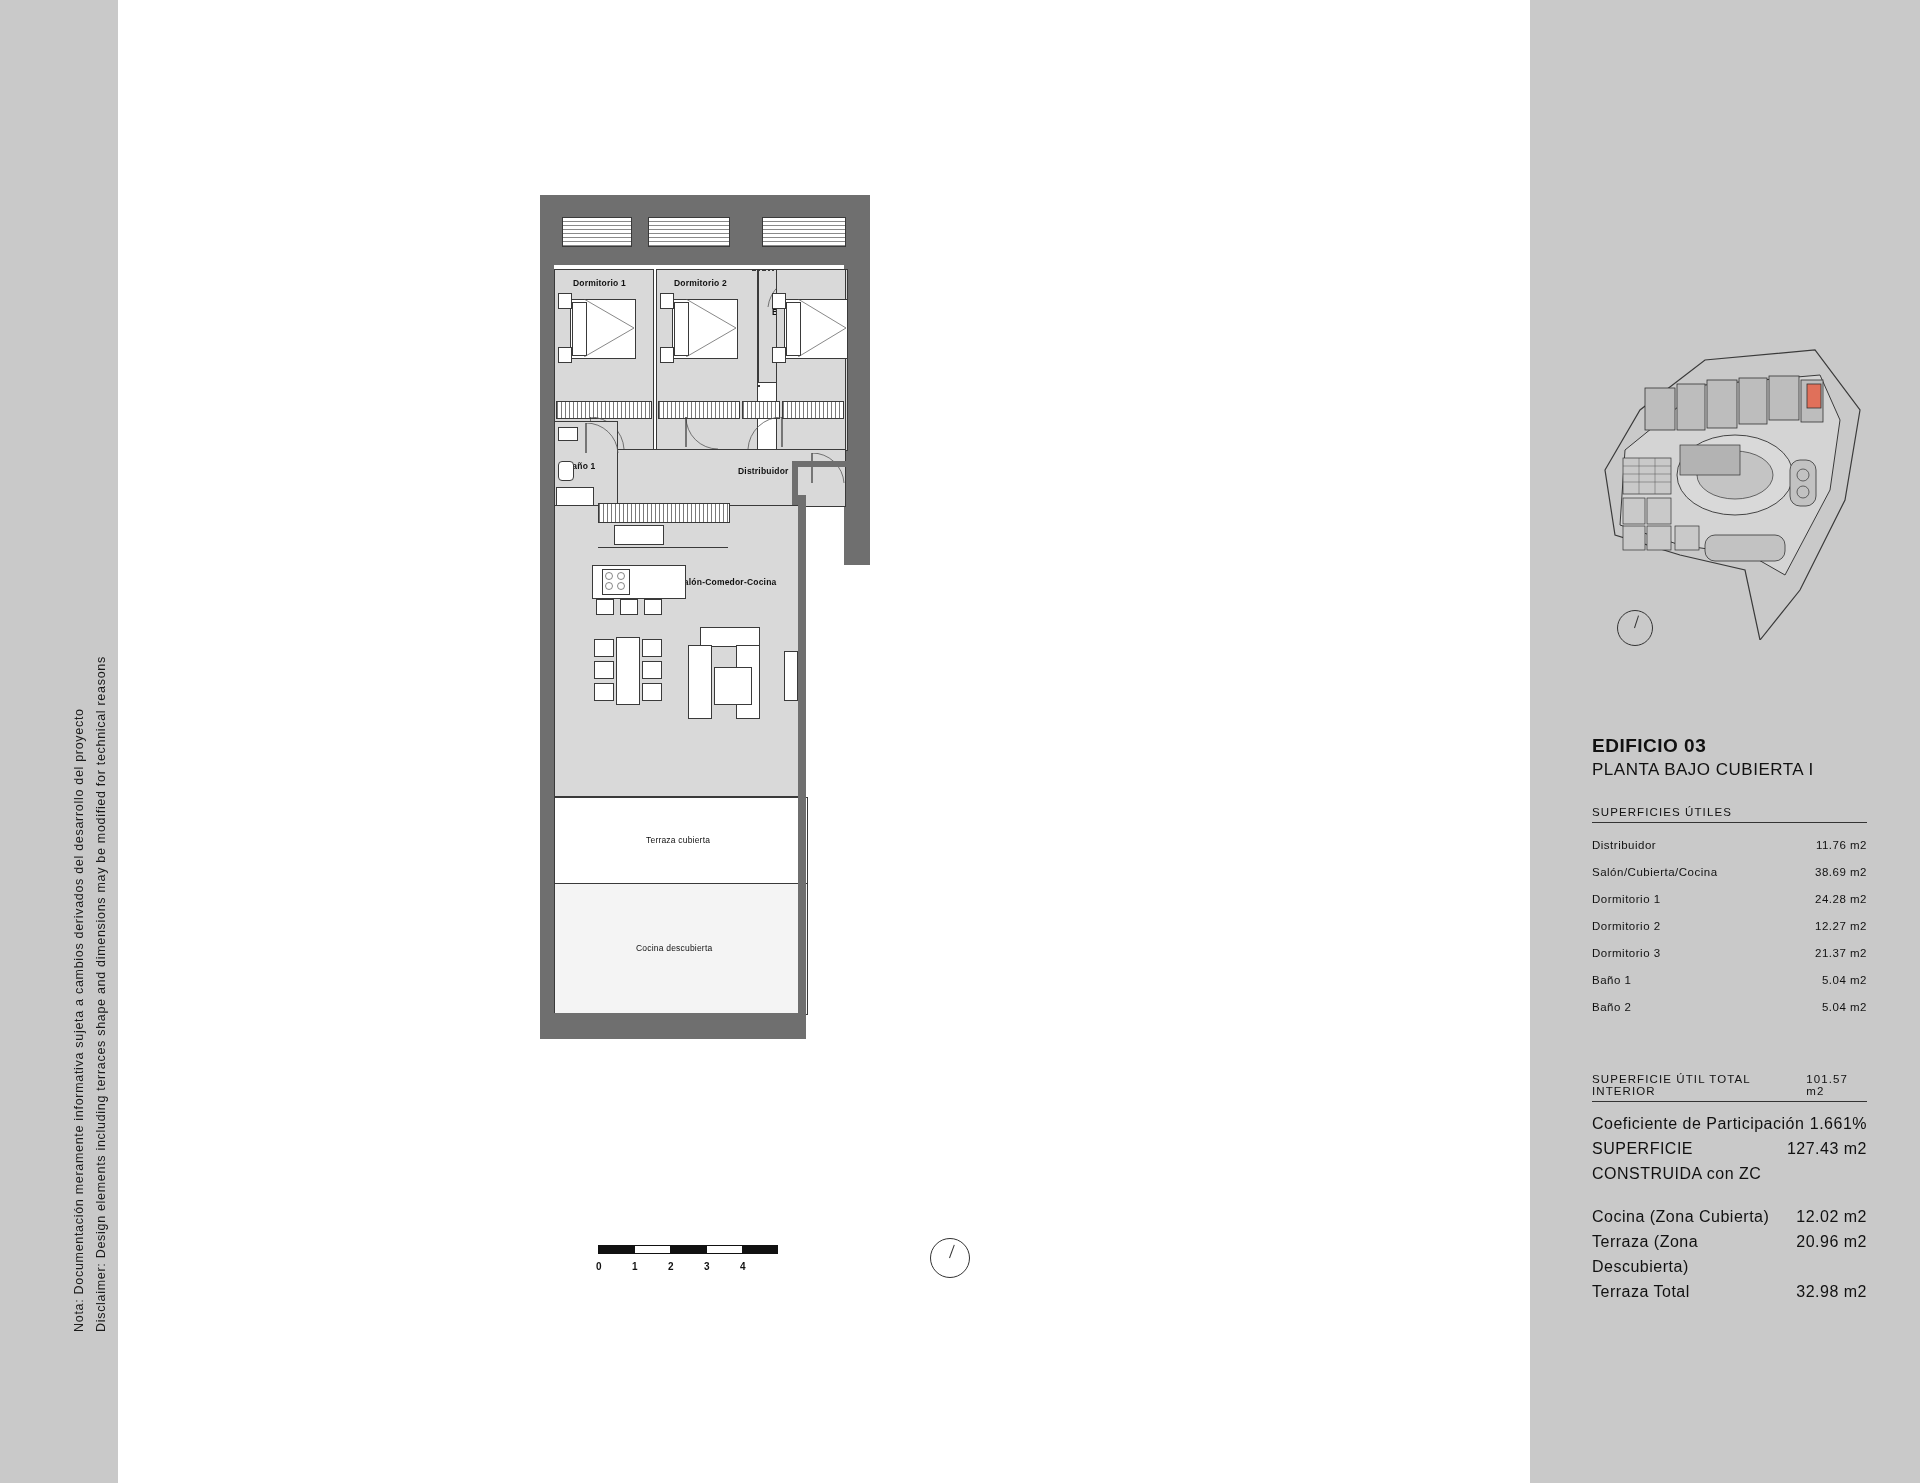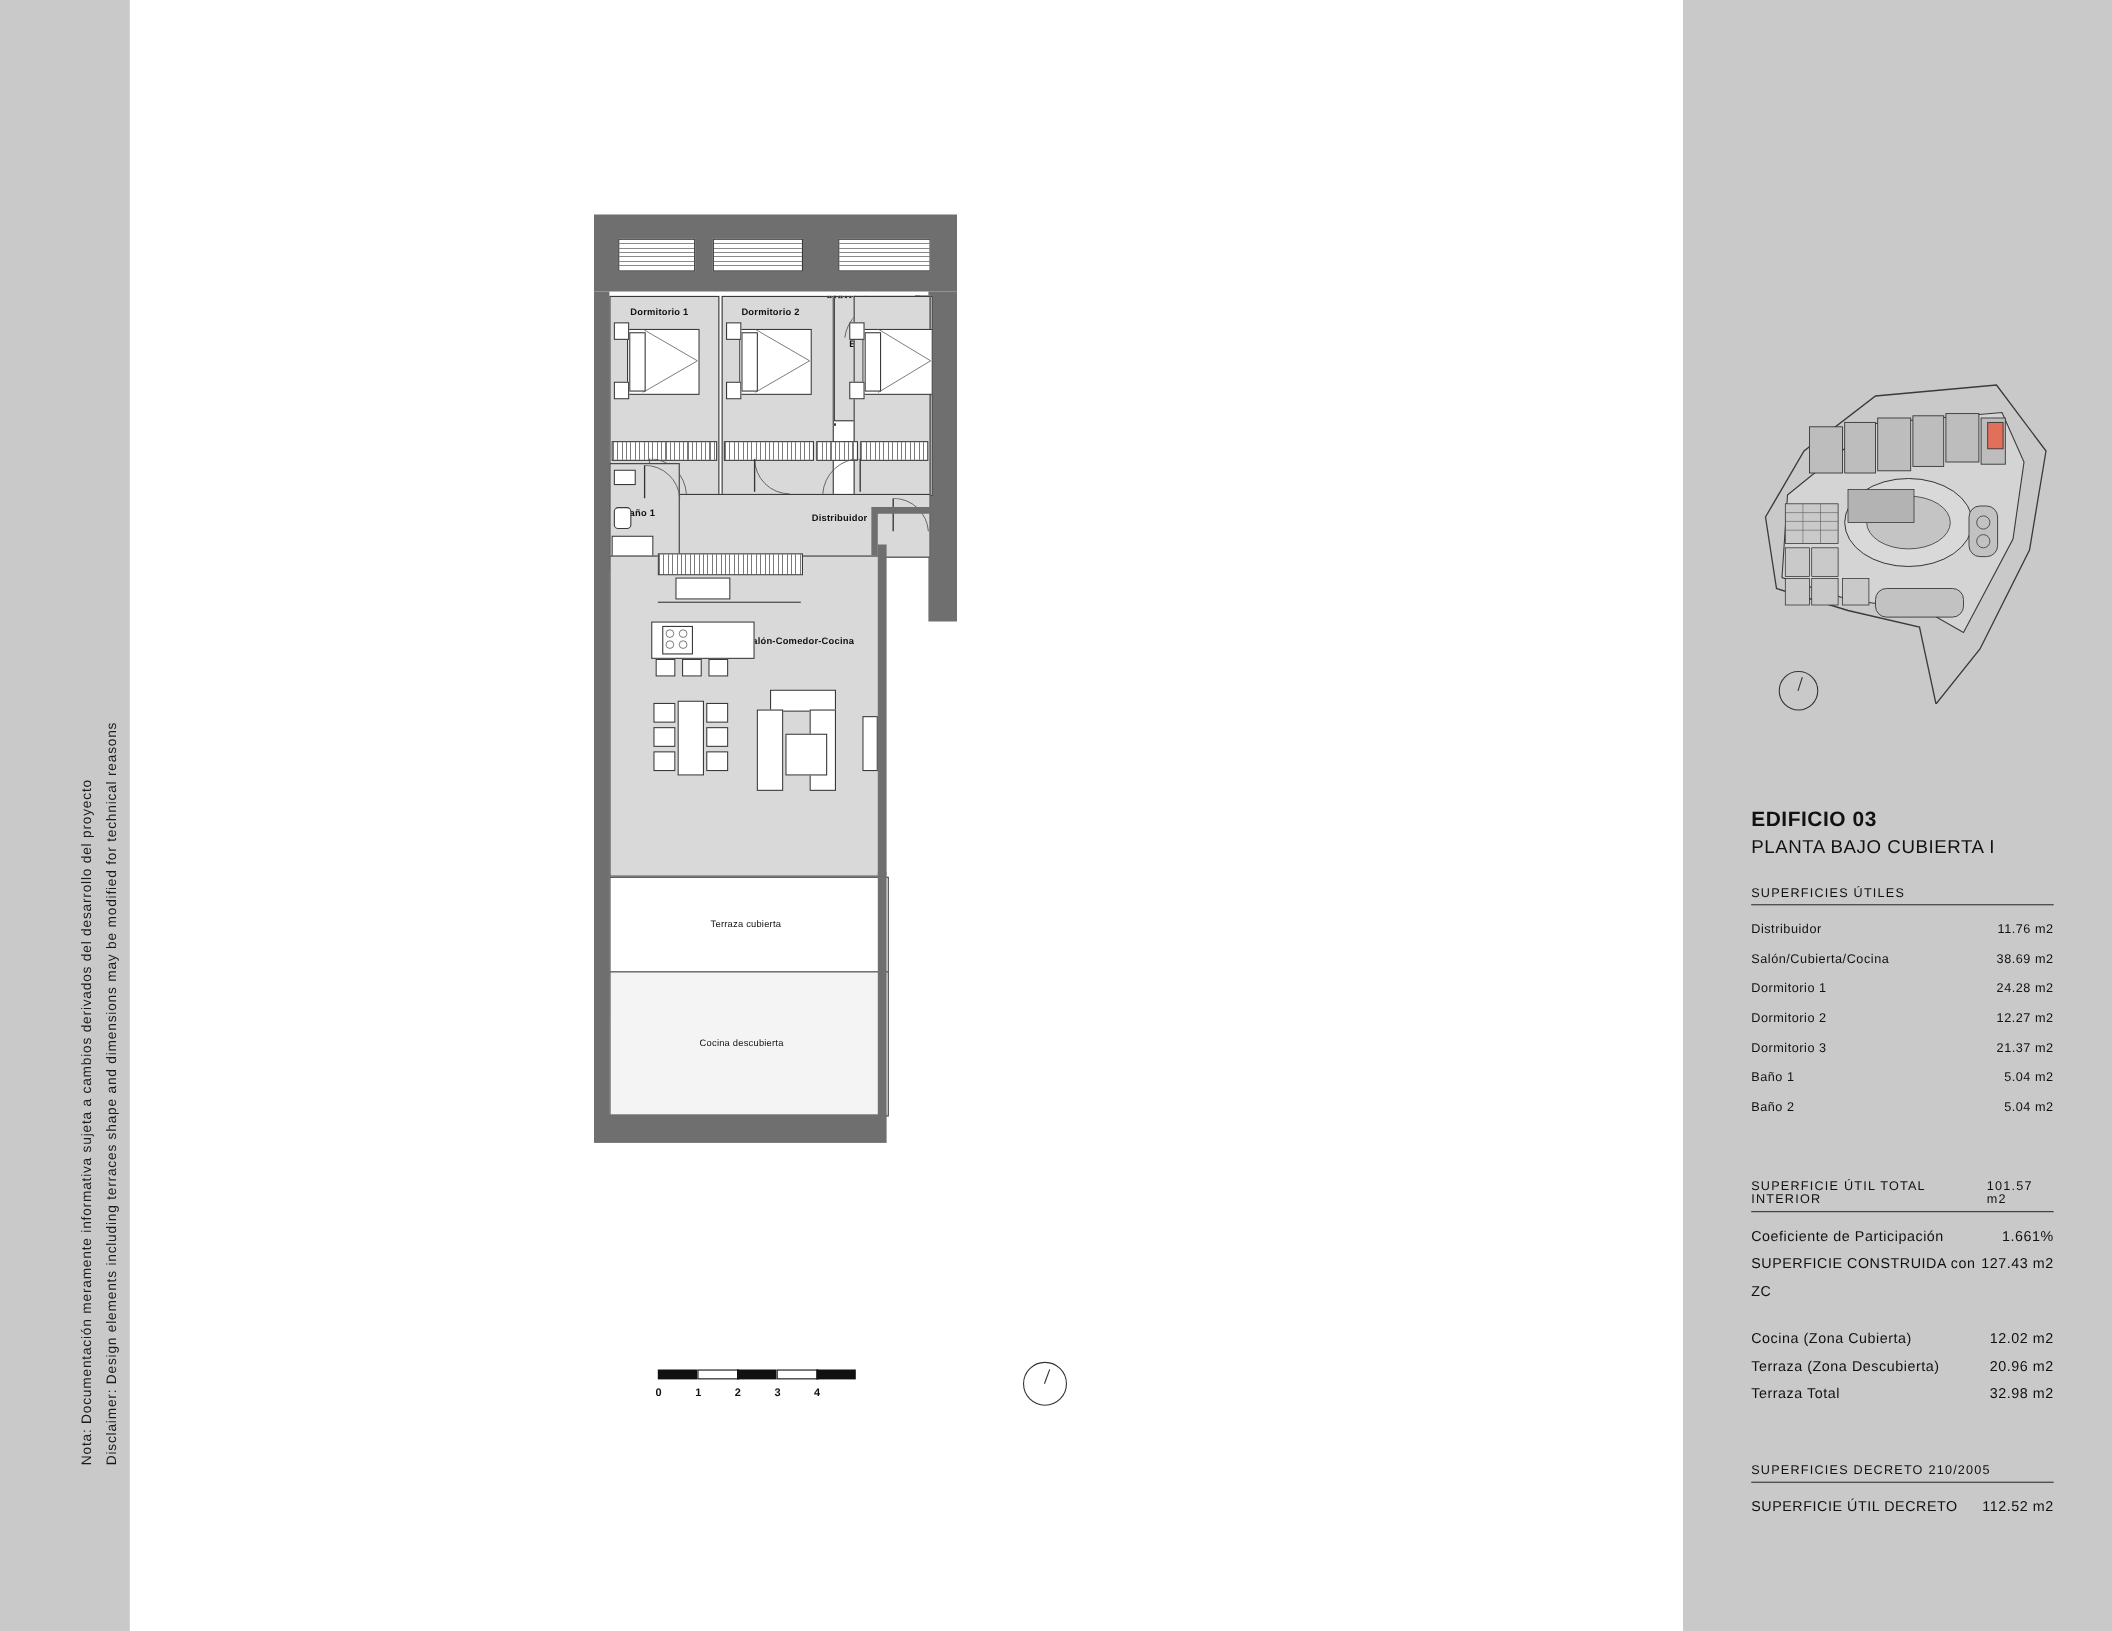--- a/index.html
+++ b/index.html
@@ -44,21 +44,21 @@
   .sect{margin-top:26px;}
   .sect-head{
     font-size:11.5px;letter-spacing:1.1px;
     border-bottom:1px solid #333;padding-bottom:4px;margin-bottom:9px;
   }
   .row{
     display:flex;justify-content:space-between;
     font-size:11.5px;letter-spacing:.5px;line-height:27px;
   }
   .row .v{white-space:nowrap;}
-  .row.small{font-size:13px;line-height:25px;}
+  .row.small{font-size:16px;line-height:25px;}
   .gap{height:26px;}
 
   
   .keyplan{position:absolute;left:1585px;top:340px;width:300px;height:330px;}
   .kp-circle{
     position:absolute;left:1617px;top:610px;width:34px;height:34px;
     border:1px solid #333;border-radius:50%;
   }
   .kp-circle:after{
     content:"";position:absolute;left:16px;top:4px;width:1px;height:13px;
@@ -225,27 +225,20 @@
         <span class="v">20.96  m2</span>
       </div>
       <div class="row small">
         <span>Terraza Total</span>
         <span class="v">32.98  m2</span>
       </div>
     </div>
 
     <div class="gap"></div>
 
-    <div class="sect">
-      <div class="sect-head">SUPERFICIES  DECRETO  210/2005</div>
-      <div class="row small">
-        <span>SUPERFICIE ÚTIL DECRETO</span>
-        <span class="v">112.52  m2</span>
-      </div>
-    </div>
   </div>
 
   <div class="plan">
 
     <div class="wall" style="left:0;top:0;width:330px;height:70px;"></div>
     <div class="white hatch-h" style="left:22px;top:22px;width:68px;height:28px;"></div>
     <div class="white hatch-h" style="left:108px;top:22px;width:80px;height:28px;"></div>
     <div class="white hatch-h" style="left:222px;top:22px;width:82px;height:28px;"></div>
 
     <div class="wall" style="left:0;top:70px;width:14px;height:660px;"></div>

